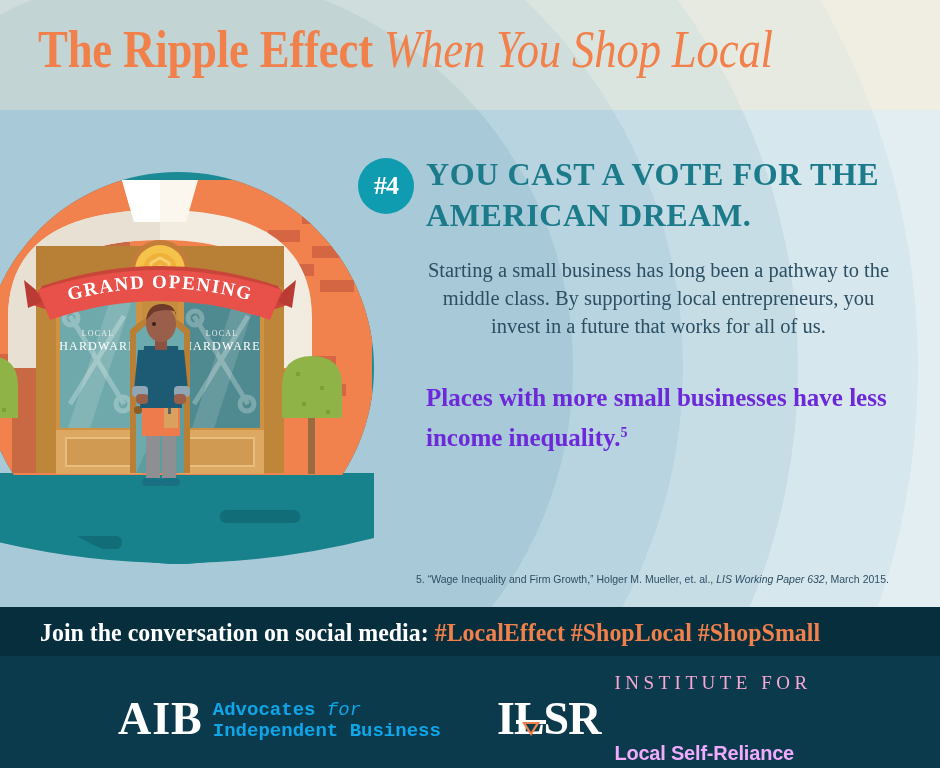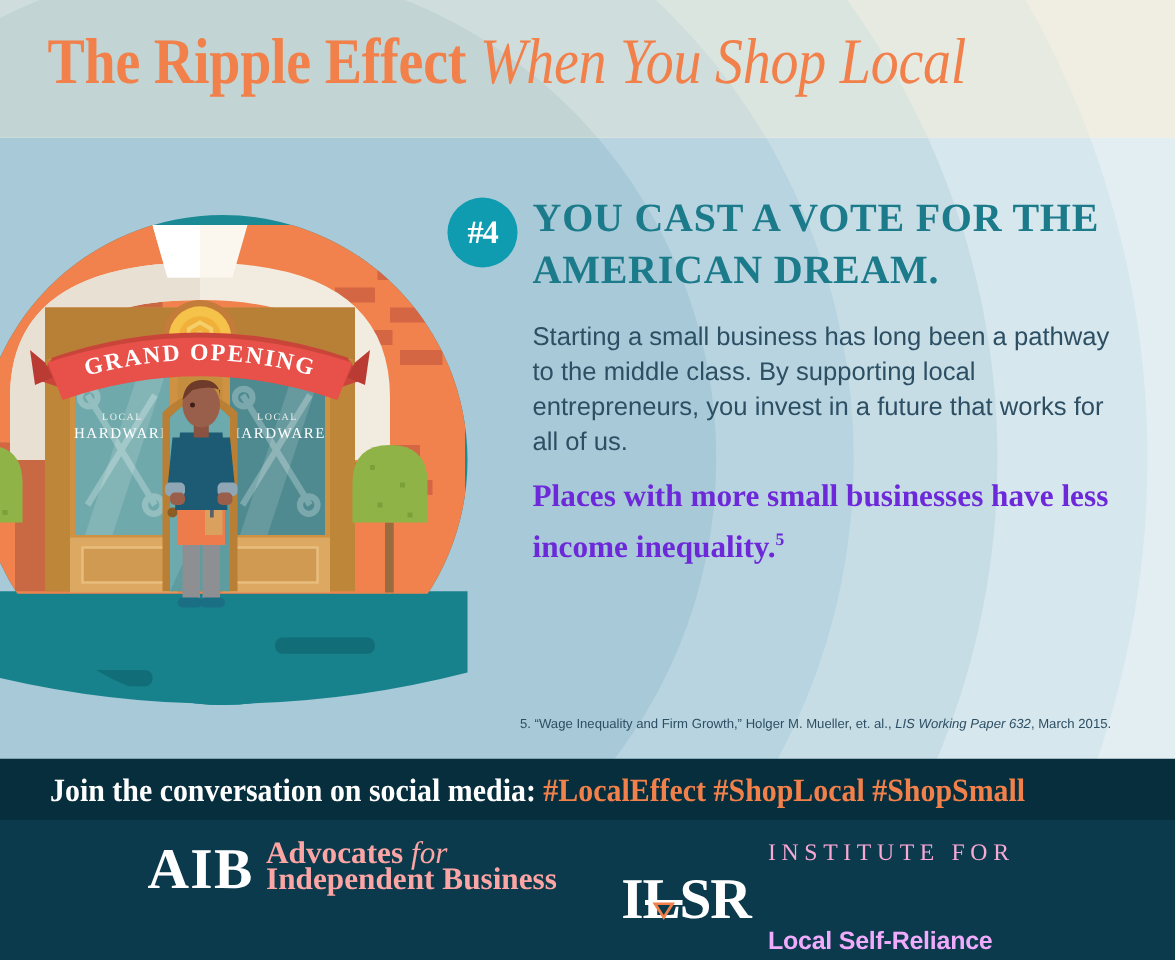--- a/index.html
+++ b/index.html
@@ -101,24 +101,25 @@
     font-family:"Liberation Serif", serif;
     font-weight:700;
     font-size:32px;
     line-height:41px;
     color:#1c7b8a;
     letter-spacing:0.6px;
   }
 
   .bodytext {
     position:absolute; left:68px; top:108px; width:465px;
-    font-family:Liberation Sans, sans-serif;
+    font-family:Liberation Serif, serif;
     font-size:20.5px;
     line-height:28px;
     color:#2d4f63;
+    text-align:center;
   }
 
   .stat {
     position:absolute; left:68px; top:232px; width:470px;
     font-family:"Liberation Serif", serif;
     font-weight:700;
     font-size:25px;
     line-height:35px;
     color:#6d28d9;
   }
@@ -149,36 +150,36 @@
     font-weight:700;
   }
   .social-text .tags { color:#f1804b; }
 
   .logo-bar {
     position:absolute; left:0; top:656px; width:940px; height:112px;
     background:#0b3a4c; z-index:8;
   }
 
   .aib-logo { position:absolute; left:118px; top:16px; }
-  .aib-row { display:flex; align-items:flex-start; }
+  .aib-row { display:flex; align-items:flex-end;margin-top:24px; }
   .aib-mark {
     font-family:"Liberation Serif", serif;
     font-weight:700;
     font-size:46px;
     color:#ffffff;
     letter-spacing:1px;
     line-height:46px;
   }
   .aib-words {
     margin-left:10px;
-    font-family:Liberation Serif, serif;
-    font-weight:700;
-    font-size:25px;
+    font-family:Liberation Mono, monospace;
+    font-weight:700;
+    font-size:19px;
     line-height:21px;
-    color:#fca5a5;
+    color:#0ea5e9;
   }
   .aib-words .forital { font-style:italic; font-weight:400; }
   .aib-handle {
     margin-top:7px; text-align:center;
     font-family:"Liberation Sans", sans-serif;
     font-weight:700;
     font-size:24px;
     color:#f1804b;
     letter-spacing:-0.3px;
   }

